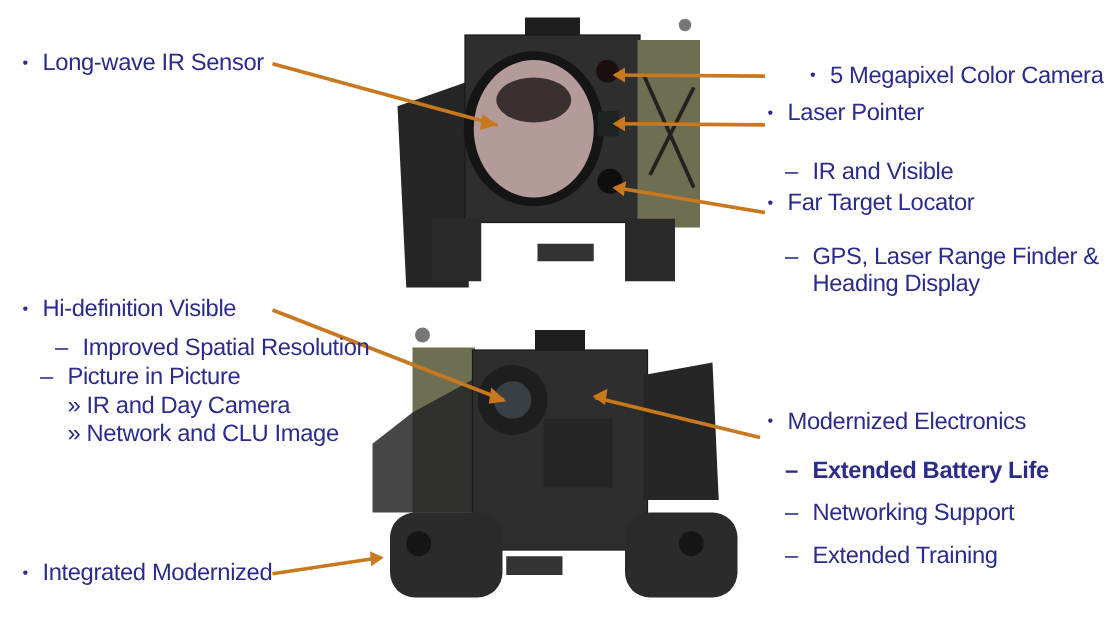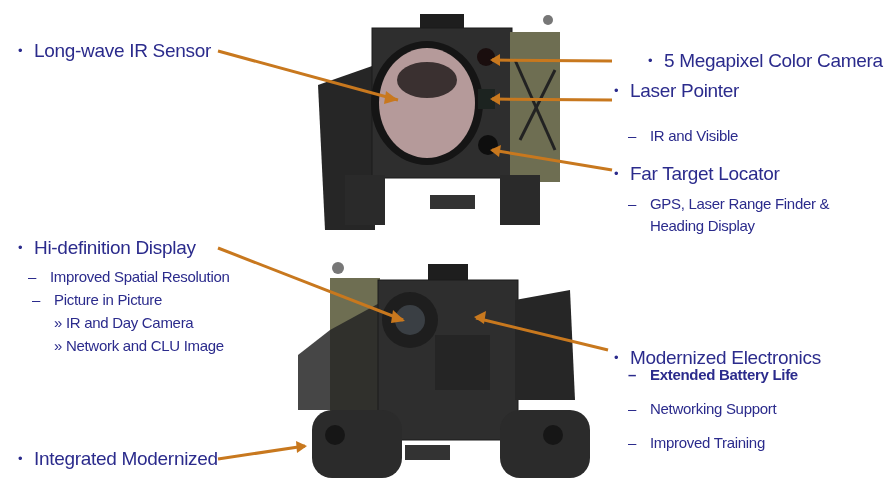--- a/index.html
+++ b/index.html
@@ -1,19 +1,19 @@
 <!DOCTYPE html>
 <html><head>
 <meta charset="utf-8">
 <style>
   html,body{margin:0;padding:0;background:#ffffff;}
   body{width:892px;height:501px;position:relative;overflow:hidden;font-family:"Liberation Sans",sans-serif;color:#2b2b8c;}
   .t{position:absolute;white-space:nowrap;letter-spacing:-0.3px;}
   .l1{font-size:19px;}
-  .l2{font-size:15px;}
+  .l2{font-size:19px;}
   .b{display:inline-block;width:16px;font-size:13px;vertical-align:2px;}
   .d{display:inline-block;width:22px;}
   svg{position:absolute;left:0;top:0;}
 </style>
 </head>
 <body>
 
 <svg width="892" height="501">
 
   <g>
@@ -67,31 +67,31 @@
     <polygon points="490,99 500,93 500,105"></polygon>
     <polygon points="490,150 501,145 499,157"></polygon>
     <polygon points="405,321 393,310 391,323"></polygon>
     <polygon points="474,317 486,311 484,324"></polygon>
     <polygon points="307,446 296,441 297,453"></polygon>
   </g>
 </svg>
 
 <div class="t l1" style="left:18px;top:40px;"><span class="b">•</span><span>Long-wave IR Sensor</span></div>
 
-<div class="t l1" style="left:18px;top:237px;"><span class="b">•</span><span>Hi-definition Display</span></div>
-<div class="t l2" style="left:28px;top:268px;"><span class="d">–</span><span>Improved Spatial Resolution</span></div>
+<div class="t l1" style="left:18px;top:237px;"><span class="b">•</span><span>Hi-definition Visible</span></div>
+<div class="t l2" style="left:44px;top:268px;"><span class="d">–</span><span>Improved Spatial Resolution</span></div>
 <div class="t l2" style="left:32px;top:291px;"><span class="d">–</span><span>Picture in Picture</span></div>
 <div class="t l2" style="left:54px;top:314px;text-align:center;"><span>»</span> <span>IR and Day Camera</span></div>
 <div class="t l2" style="left:54px;top:337px;"><span>»</span> <span>Network and CLU Image</span></div>
 
 <div class="t l1" style="left:18px;top:448px;"><span class="b">•</span><span>Integrated Modernized</span></div>
 
 <div class="t l1" style="left:614px;top:50px;margin-left:34px;"><span class="b">•</span><span>5 Megapixel Color Camera</span></div>
 <div class="t l1" style="left:614px;top:80px;"><span class="b">•</span><span>Laser Pointer</span></div>
 <div class="t l2" style="left:628px;top:127px;"><span class="d">–</span><span>IR and Visible</span></div>
-<div class="t l1" style="left:614px;top:163px;"><span class="b">•</span><span>Far Target Locator</span></div>
+<div class="t l1" style="left:614px;top:152px;"><span class="b">•</span><span>Far Target Locator</span></div>
 <div class="t l2" style="left:628px;top:195px;"><span class="d">–</span><span>GPS, Laser Range Finder &amp;</span></div>
 <div class="t l2" style="left:650px;top:217px;">Heading Display</div>
 
-<div class="t l1" style="left:614px;top:327px;margin-top:20px;"><span class="b">•</span><span>Modernized Electronics</span></div>
+<div class="t l1" style="left:614px;top:327px;"><span class="b">•</span><span>Modernized Electronics</span></div>
 <div class="t l2" style="left:628px;top:366px;font-weight:bold;"><span class="d">–</span><span>Extended Battery Life</span></div>
 <div class="t l2" style="left:628px;top:400px;"><span class="d">–</span><span>Networking Support</span></div>
-<div class="t l2" style="left:628px;top:434px;"><span class="d">–</span><span>Improved Training</span></div>
+<div class="t l2" style="left:628px;top:434px;"><span class="d">–</span><span>Extended Training</span></div>
 
 </body></html>

